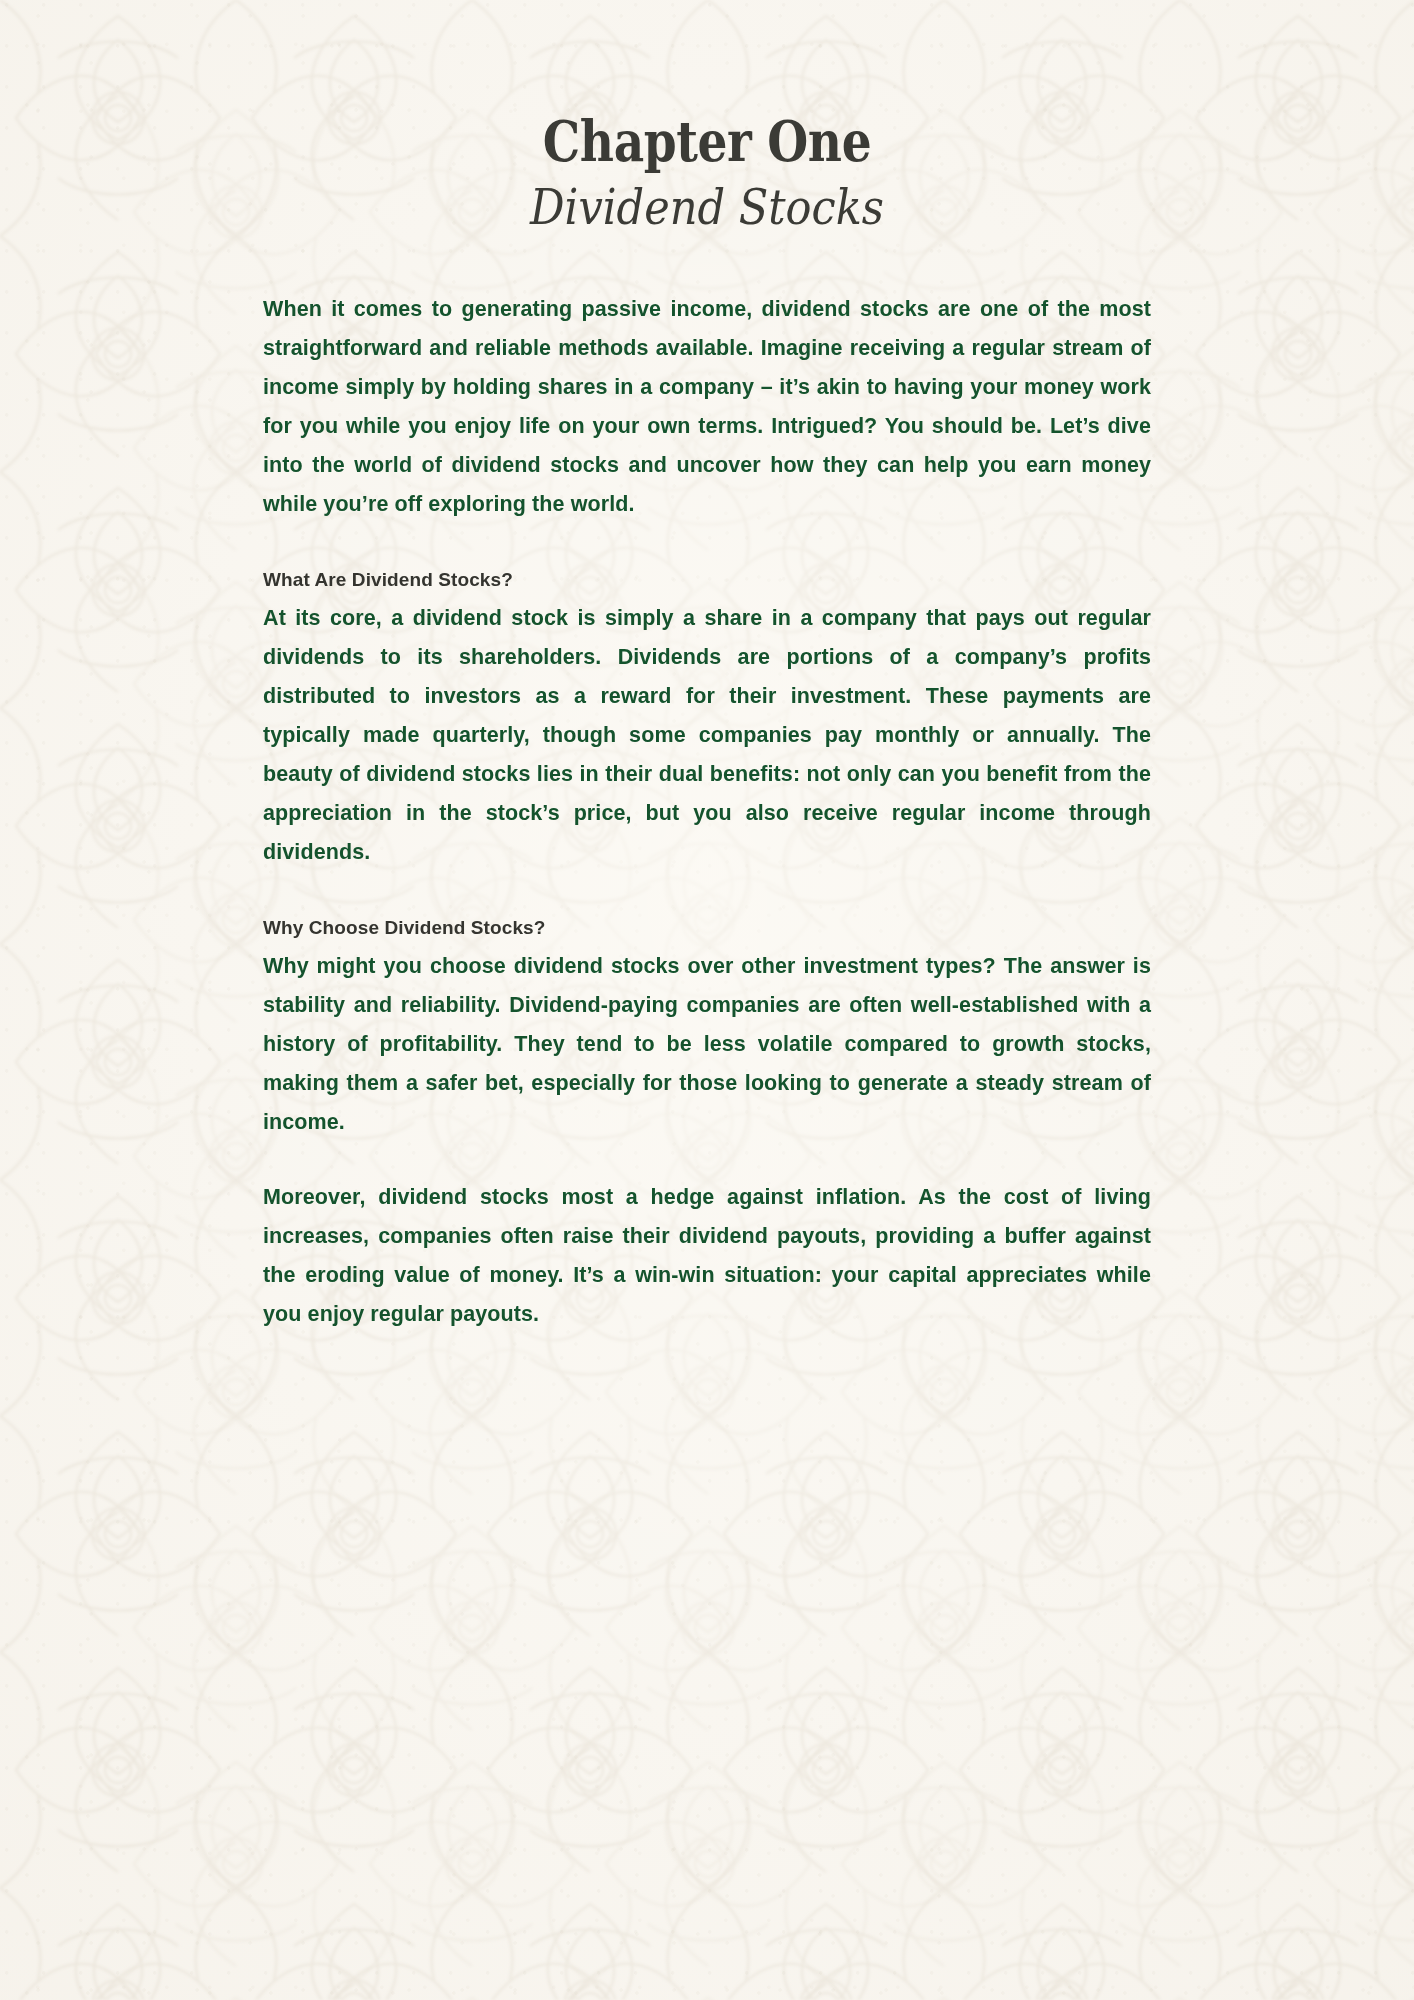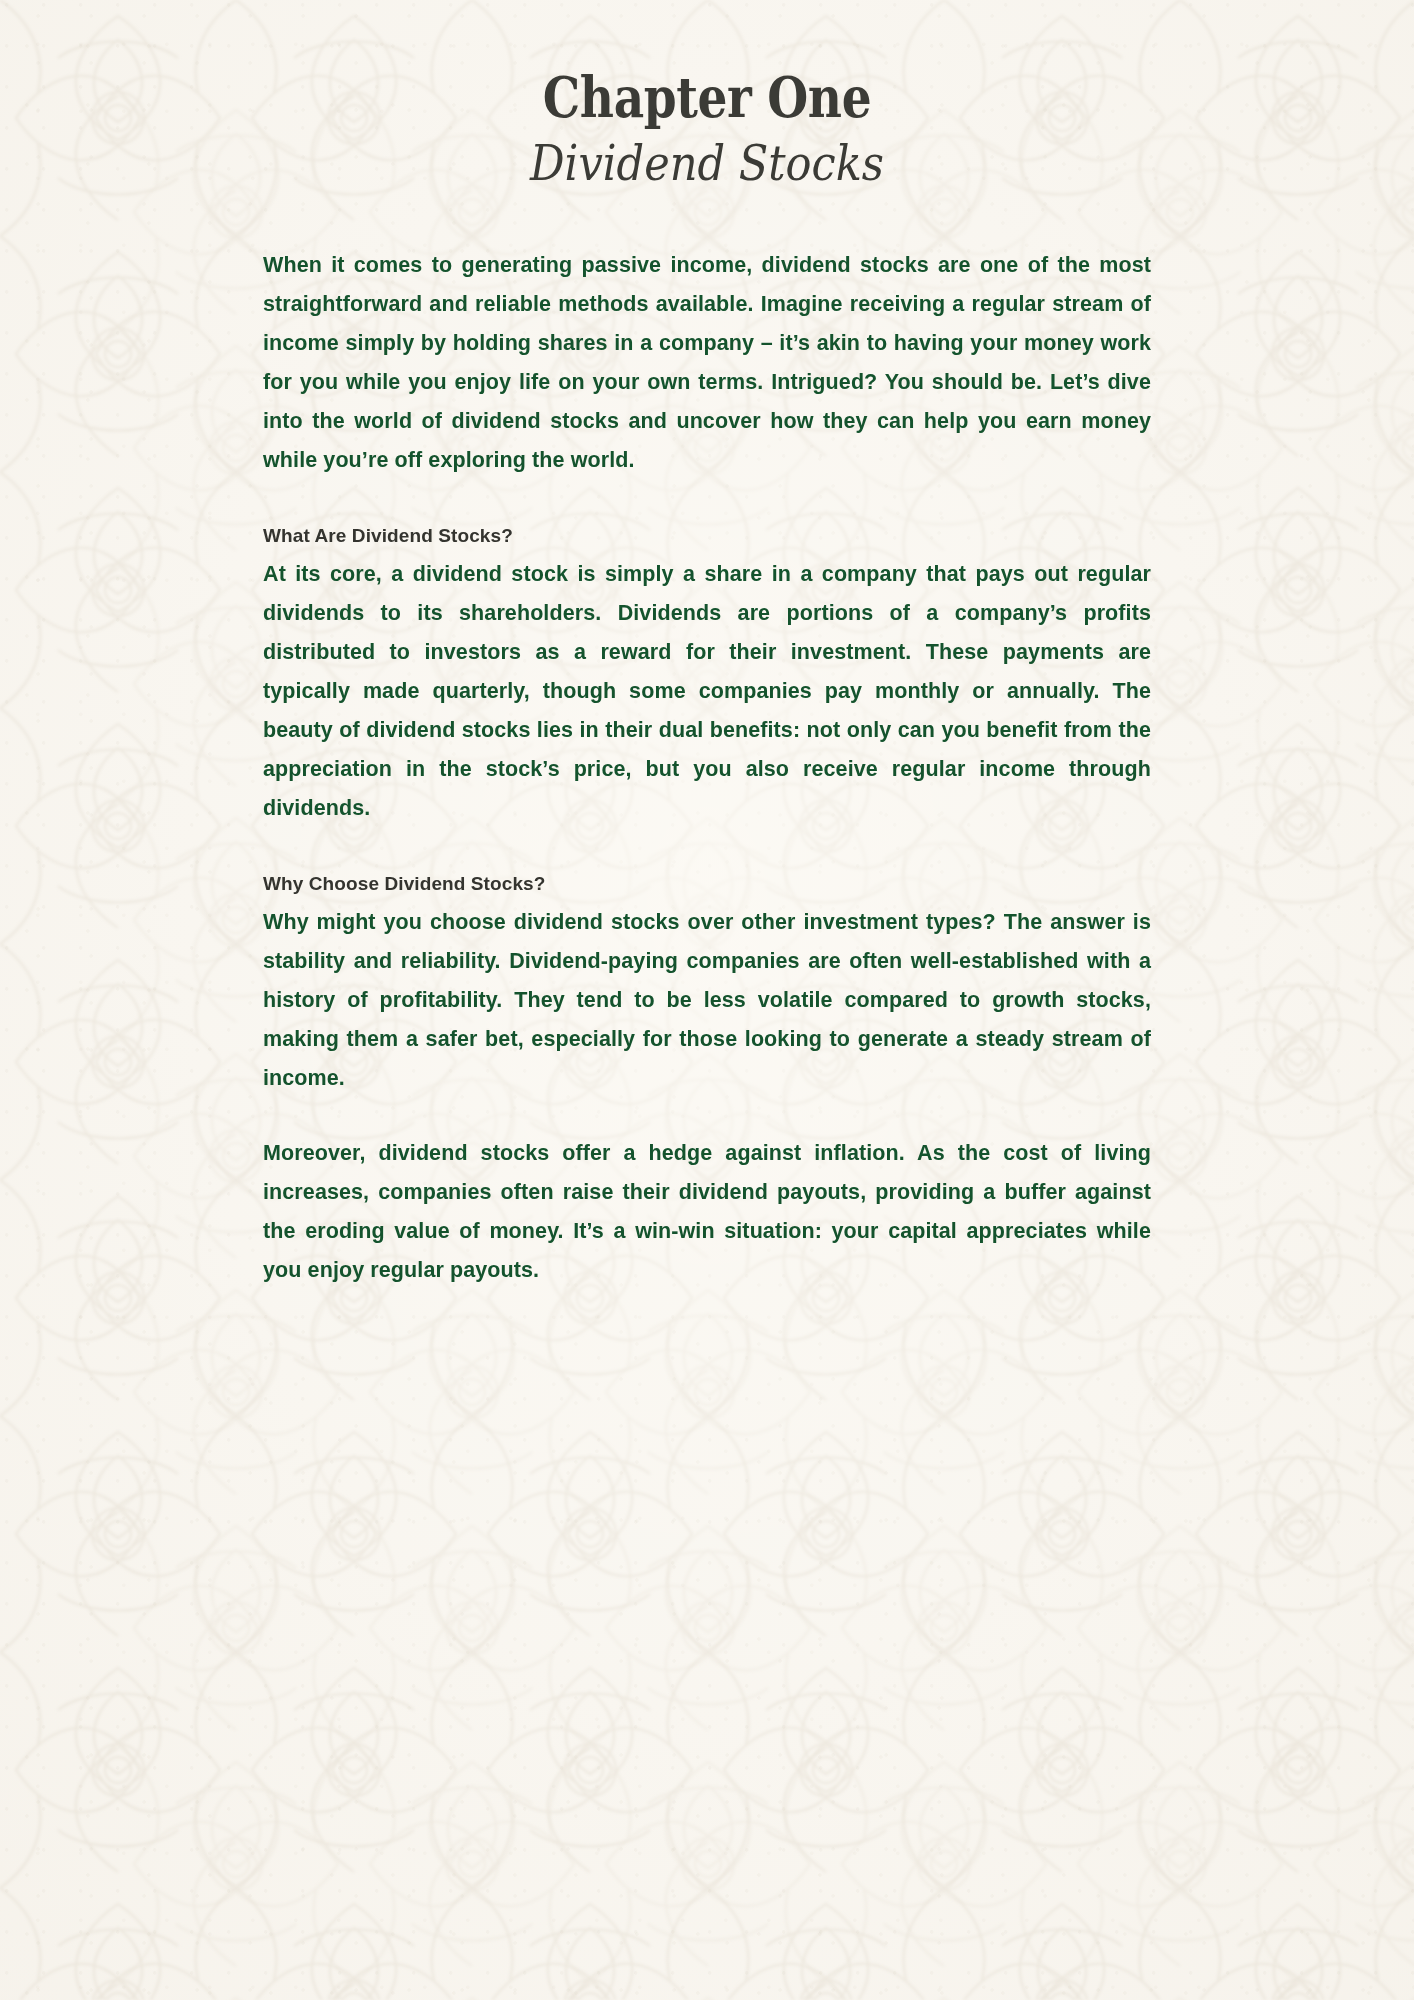--- a/index.html
+++ b/index.html
@@ -51,21 +51,21 @@
     position: relative;
     z-index: 3;
     width: 1414px;
     height: 2000px;
     box-sizing: border-box;
     padding: 0;
   }
 
   .title-block {
     text-align: center;
-    padding-top: 68px;
+    padding-top: 112px;
   }
   .chapter-title {
     font-family: "DejaVu Serif", "Liberation Serif", serif;
     font-weight: 700;
     font-size: 56px;
     line-height: 1.06;
     letter-spacing: -0.5px;
     color: #3b3b36;
     margin: 0;
     transform: scaleX(0.84);
@@ -154,16 +154,16 @@
   <div class="content">
 
     <p class="body-text">When it comes to generating passive income, dividend stocks are one of the most straightforward and reliable methods available. Imagine receiving a regular stream of income simply by holding shares in a company – it’s akin to having your money work for you while you enjoy life on your own terms. Intrigued? You should be. Let’s dive into the world of dividend stocks and uncover how they can help you earn money while you’re off exploring the world.</p>
 
     <h2 class="section-heading">What Are Dividend Stocks?</h2>
     <p class="body-text">At its core, a dividend stock is simply a share in a company that pays out regular dividends to its shareholders. Dividends are portions of a company’s profits distributed to investors as a reward for their investment. These payments are typically made quarterly, though some companies pay monthly or annually. The beauty of dividend stocks lies in their dual benefits: not only can you benefit from the appreciation in the stock’s price, but you also receive regular income through dividends.</p>
 
     <h2 class="section-heading">Why Choose Dividend Stocks?</h2>
     <p class="body-text">Why might you choose dividend stocks over other investment types? The answer is stability and reliability. Dividend-paying companies are often well-established with a history of profitability. They tend to be less volatile compared to growth stocks, making them a safer bet, especially for those looking to generate a steady stream of income.</p>
 
-    <p class="body-text">Moreover, dividend stocks offer a hedge against inflation. As the cost of living increases, companies often raise their dividend payouts, providing a buffer against the eroding value of money. It’s a win-win situation: your capital appreciates while you enjoy regular payouts.</p>
+    <p class="body-text">Moreover, dividend stocks most a hedge against inflation. As the cost of living increases, companies often raise their dividend payouts, providing a buffer against the eroding value of money. It’s a win-win situation: your capital appreciates while you enjoy regular payouts.</p>
 
   </div>
 </div>
 
 </body></html>

